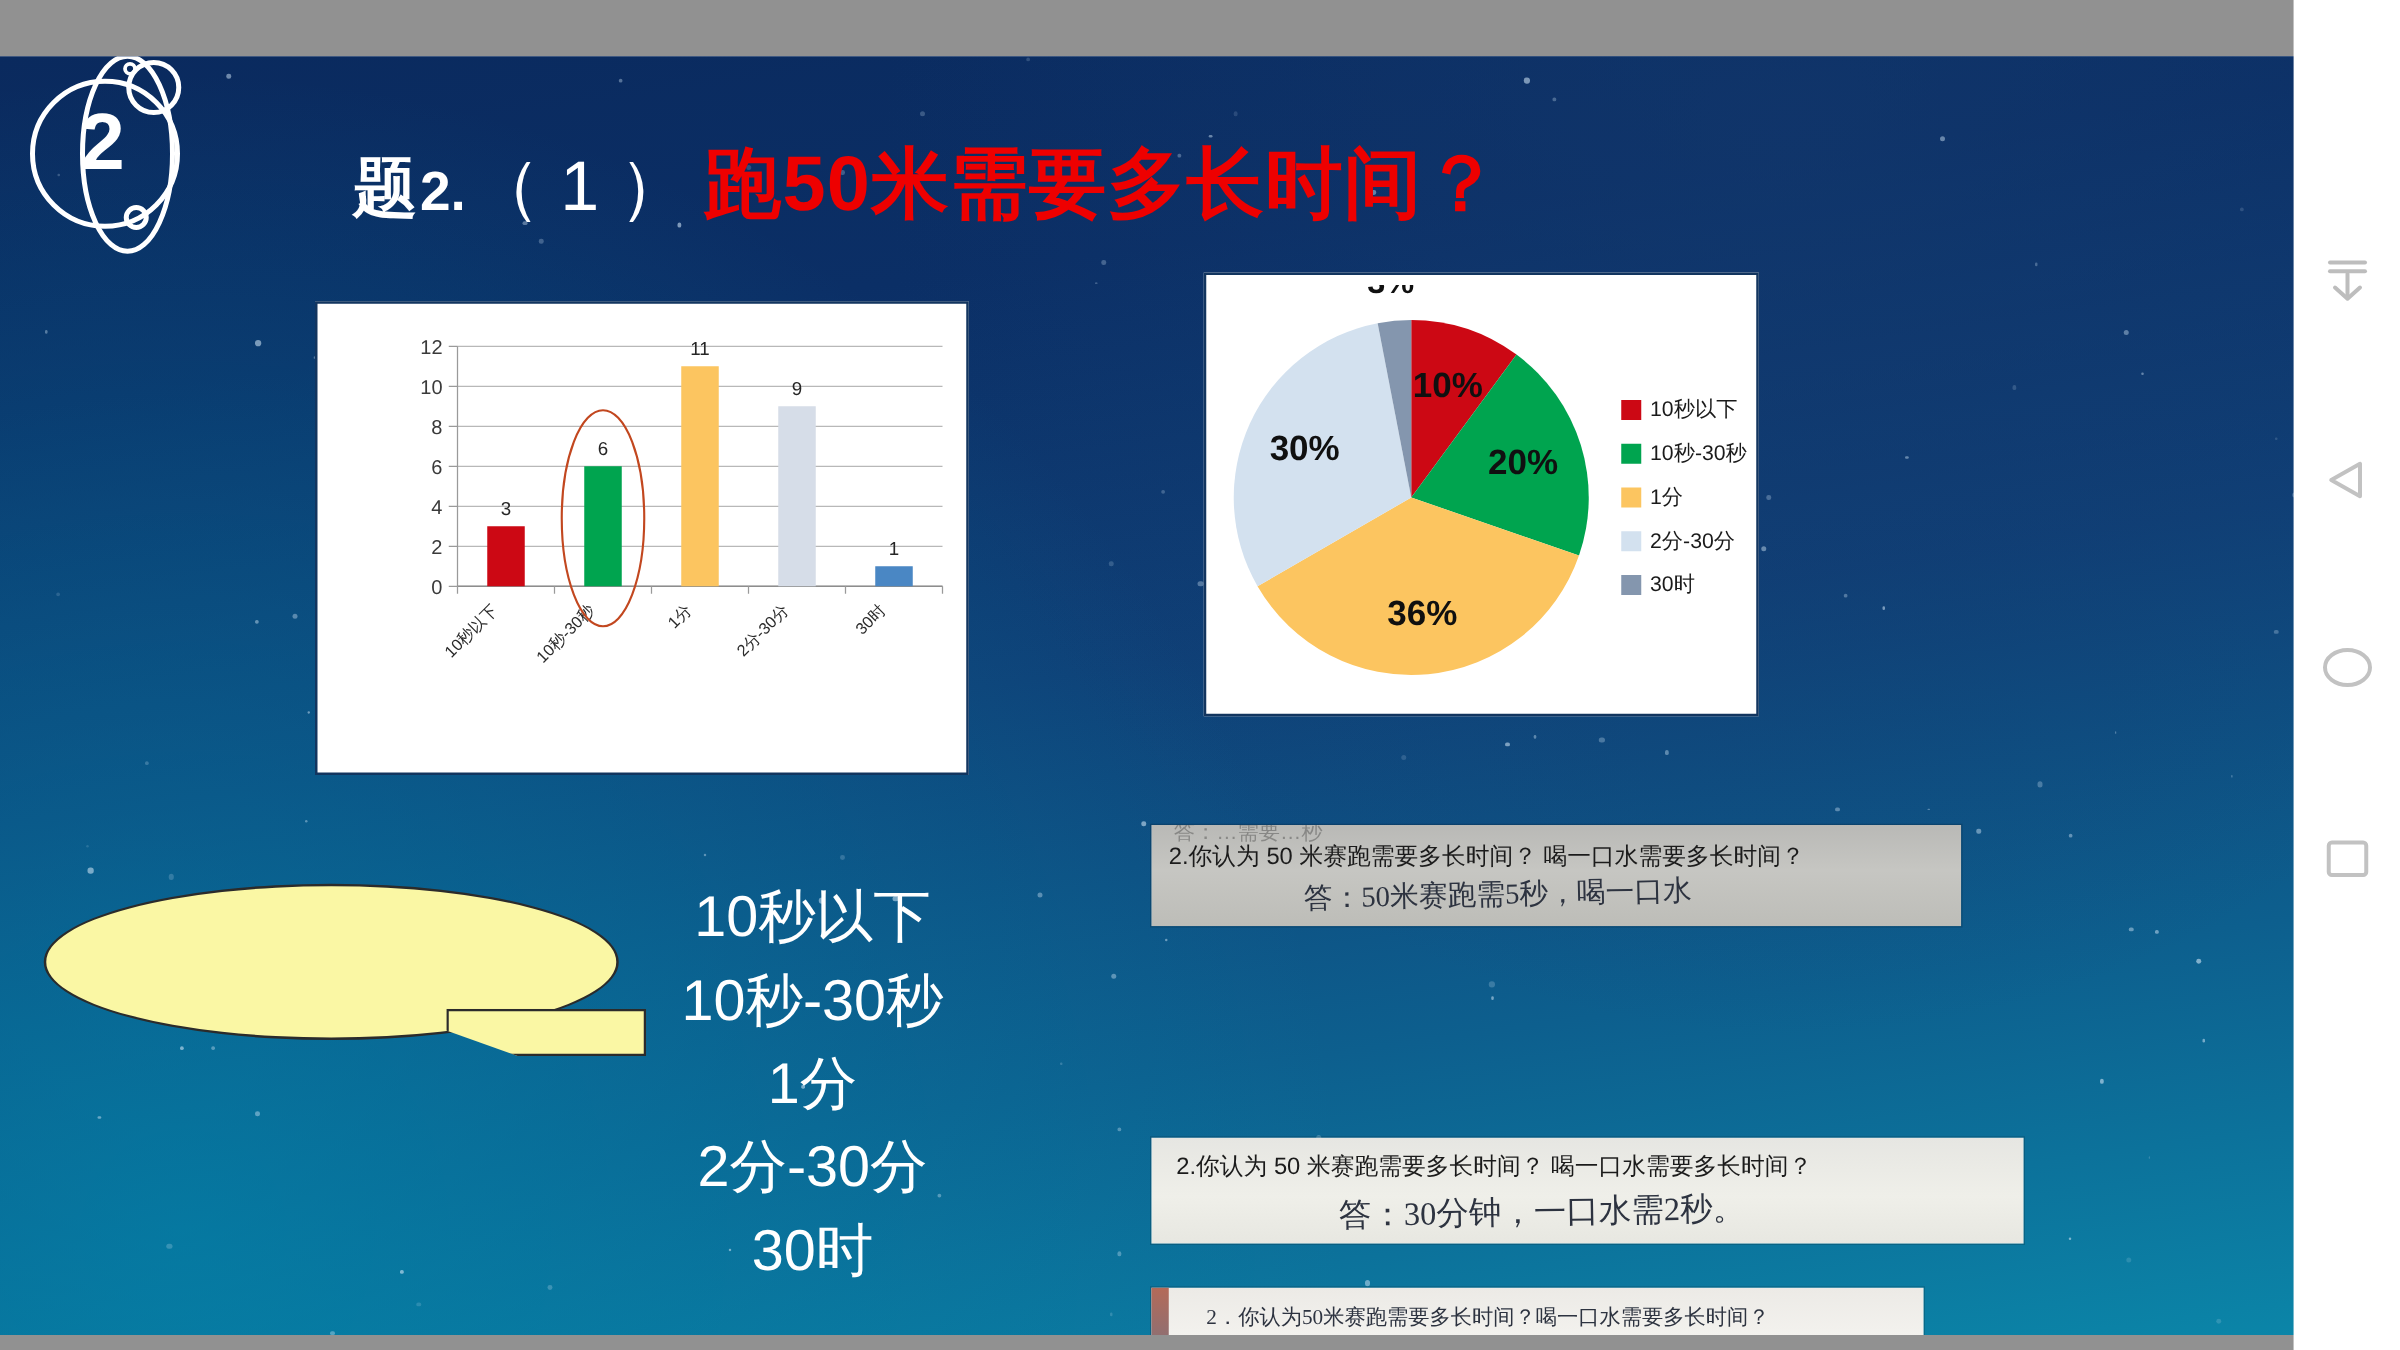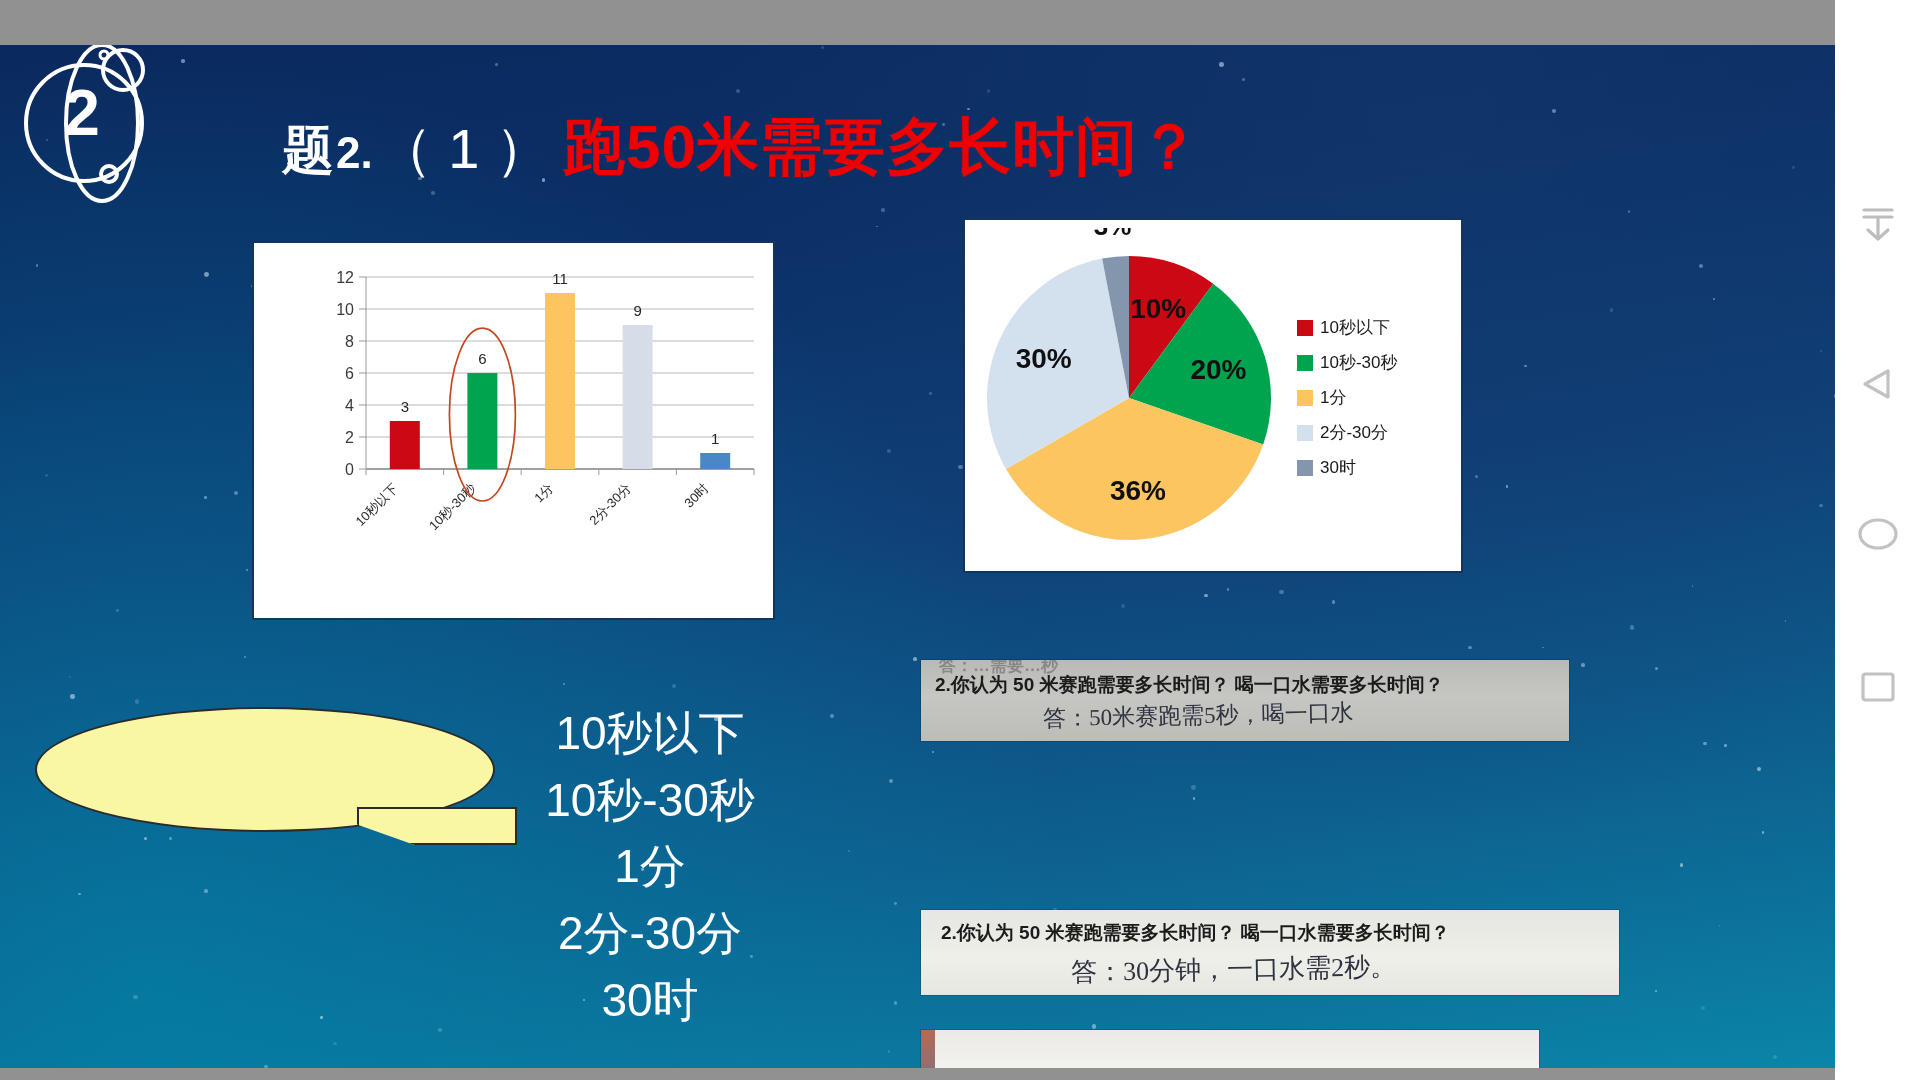--- a/index.html
+++ b/index.html
@@ -67,21 +67,21 @@
   #bar-card {
     position: absolute; left: 252px; top: 196px;
     width: 523px; height: 379px;
     background: #ffffff; border: 2px solid #12355f;
   }
   #bar-plot { position: absolute; left: 0; top: 0; width: 523px; height: 379px; }
 
   
   #pie-card {
     position: absolute; left: 963px; top: 173px;
-    width: 500px; height: 355px;
+    width: 444px; height: 355px;
     background: #ffffff; border: 2px solid #12355f;
   }
   #pie-svg { position: absolute; left: 12px; top: 8px; }
   #pie-legend {
     position: absolute; left: 332px; top: 96px;
     display: flex; flex-direction: column; gap: 12px;
   }
   .legend-row { display: flex; align-items: center; gap: 7px; }
   .legend-sw  { width: 16px; height: 16px; flex: 0 0 auto; }
   .legend-tx  { font-size: 17px; color: #1a1a1a; white-space: nowrap;
@@ -116,21 +116,21 @@
     font-family: "Liberation Sans", sans-serif;
   }
 
   
   .scan {
     position: absolute; overflow: hidden;
     border: 1px solid rgba(0,0,0,.16);
   }
   .scan .paper { position: absolute; inset: 0; }
   .scan .printed {
-    position: absolute; color: #1b1b1b; font-weight: 700;
+    position: absolute; color: #1b1b1b; font-weight: 400;
     font-family: "Liberation Sans", sans-serif;
   }
   .scan .hand {
     position: absolute; color: #2d3340;
     font-family: "Liberation Serif", serif;
   }
   .scan .partial { color: rgba(40,40,40,.35); }
 
   #scan-1 { left: 920px; top: 614px;  width: 650px; height: 83px; }
   #scan-1 .paper { background: linear-gradient(180deg,#b9b9b6 0%,#c6c6c2 45%,#bdbdb8 100%); }
@@ -427,20 +427,21 @@
 
     <div class="scan" id="scan-3">
       <div class="paper"></div>
       <div class="printed" style="left:20px; top:10px; font-size:19px;">2.你认为 50 米赛跑需要多长时间？ 喝一口水需要多长时间？</div>
       <div class="hand" style="left:150px; top:42px; font-size:26px; transform:rotate(-1deg);">答：30分钟，一口水需2秒。</div>
     </div>
 
     <div class="scan" id="scan-4">
       <div class="paper"></div>
       <div class="redstrip"></div>
+      <div class="hand" style="left:44px; top:12px; font-size:17px; color:#2d3340;">2．你认为50米赛跑需要多长时间？喝一口水需要多长时间？</div>
 
     </div>
 
   </div>
 
   <div id="chrome-bottom" class="chrome-bar"></div>
 
   <div id="nav-rail">
     <div class="nav-btn" id="nav-collapse">
       <svg width="40" height="38" viewBox="0 0 40 38">

